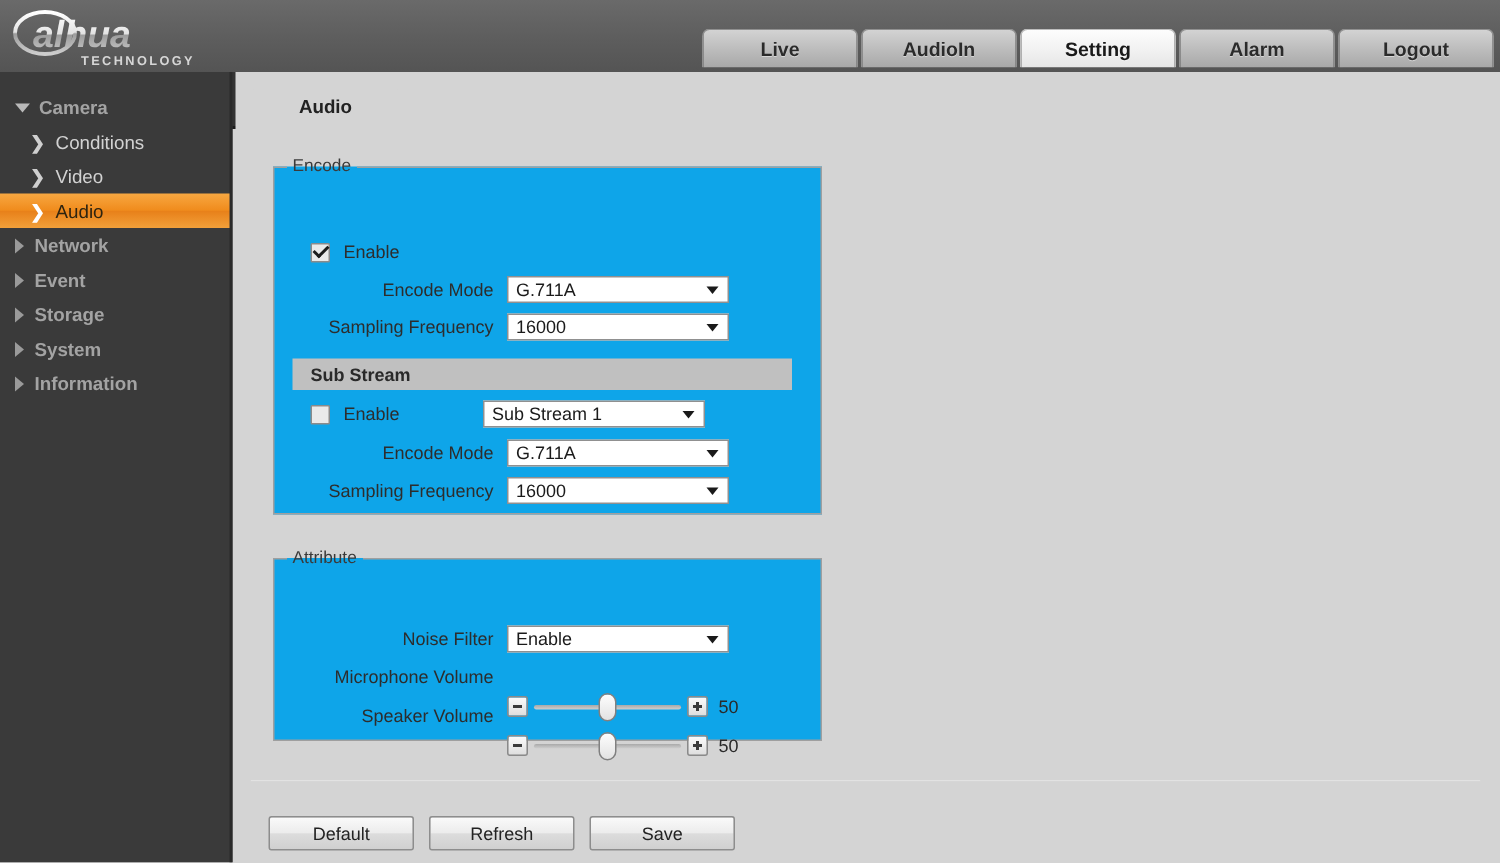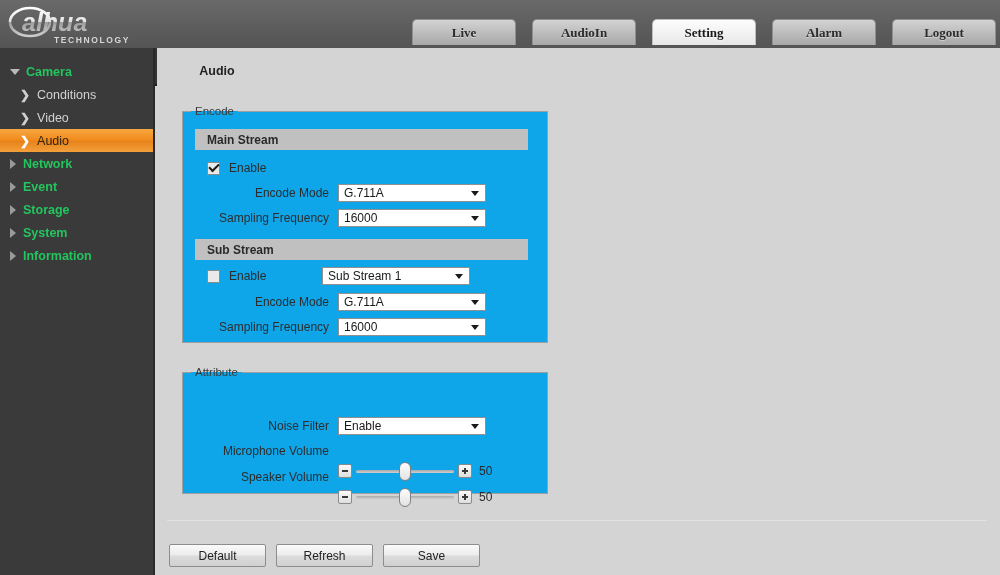--- a/index.html
+++ b/index.html
@@ -16,21 +16,21 @@
     position: absolute; left: 0; top: 0; width: 1000px; height: 48px;
     background: linear-gradient(to bottom, #6a6a6a 0%, #5d5d5d 55%, #545454 100%);
   }
   .logo {
     position: absolute; left: 8px; top: 3px; width: 150px; height: 44px;
   }
   .logo svg { display: block; }
 
   .navtabs {
     position: absolute; right: 4px; top: 19px;
-    display: flex; gap: 16px; align-items: flex-end; font-family: Liberation Serif, serif;
+    display: flex; gap: 2px; align-items: flex-end;
   }
   .navtab {
     width: 104px; height: 26px;
     display: flex; align-items: center; justify-content: center;
     font-size: 13px; font-weight: bold; color: #2b2b2b;
     background: linear-gradient(to bottom, #d3d3d3 0%, #bdbdbd 50%, #a8a8a8 100%);
     border: 1px solid #8f8f8f; border-bottom: none;
     border-radius: 5px 5px 0 0;
     cursor: pointer; user-select: none;
     text-shadow: 0 1px 0 rgba(255,255,255,.45);
@@ -55,21 +55,21 @@
     position: absolute; left: 0; top: 48px; width: 155px; height: 527px;
     background: #3a3a3a;
     border-right: 2px solid #2a2a2a;
     padding-top: 12px;
   }
   .side-item {
     position: relative; height: 23px; display: flex; align-items: center;
     padding-left: 10px; cursor: pointer; user-select: none;
     color: #d8d8d8; font-size: 12.5px;
   }
-  .side-item.group { font-weight: bold; color: #22c55e; }
+  .side-item.group { font-weight: bold; color: #a3a3a3; }
   .side-item.sub { padding-left: 20px; font-weight: normal; color: #d2d2d2; }
   .side-item.active {
     background: linear-gradient(to bottom, #f7a741 0%, #f08c1d 48%, #e8811a 52%, #f2a03a 100%);
     color: #2e2410; font-weight: normal;
   }
   .side-item .tri-down {
     width: 0; height: 0; margin-right: 6px;
     border-left: 5px solid transparent; border-right: 5px solid transparent;
     border-top: 6px solid #b9b9b9;
   }
@@ -187,21 +187,21 @@
     background: linear-gradient(to bottom, #fdfdfd, #e2e2e2);
     border: 1px solid #808080; border-radius: 6px; cursor: pointer;
   }
   .sval { font-size: 12px; color: #2a2a2a; margin-left: 7px; }
 
   .divider {
     position: absolute; left: 10px; top: 434px; width: 820px; height: 1px;
     background: #c2c2c2; border-bottom: 1px solid #e2e2e2;
   }
 
-  .btn-row { position: absolute; left: 12px; top: 458px; display: flex; gap: 10px; }
+  .btn-row { position: absolute; left: 22px; top: 458px; display: flex; gap: 10px; }
   .btn {
     width: 97px; height: 23px;
     display: flex; align-items: center; justify-content: center;
     font-size: 12px; color: #222;
     background: linear-gradient(to bottom, #fafafa 0%, #ececec 48%, #dcdcdc 52%, #d0d0d0 100%);
     border: 1px solid #8d8d8d; border-radius: 2px;
     cursor: pointer; user-select: none;
   }
 </style>
 </head>
@@ -299,23 +299,20 @@
       <div class="subtab">
         <span>Audio</span>
       </div>
     </div>
 
     <div class="panel">
 
       <fieldset class="group-box" id="encode-box">
         <legend>Encode</legend>
 
-        <div class="stream-head" style="top:12px;">
-          <span>Main Stream</span>
-        </div>
 
         <div class="row" style="left:24px; top:40px;">
           <span class="chk on"></span>
           <span class="chk-label">Enable</span>
         </div>
 
         <div class="row" style="left:36px; top:65px;">
           <span class="lbl" style="width:110px;">Encode Mode</span>
           <span class="select" style="width:148px; margin-left:9px;">
             <span>G.711A</span>

